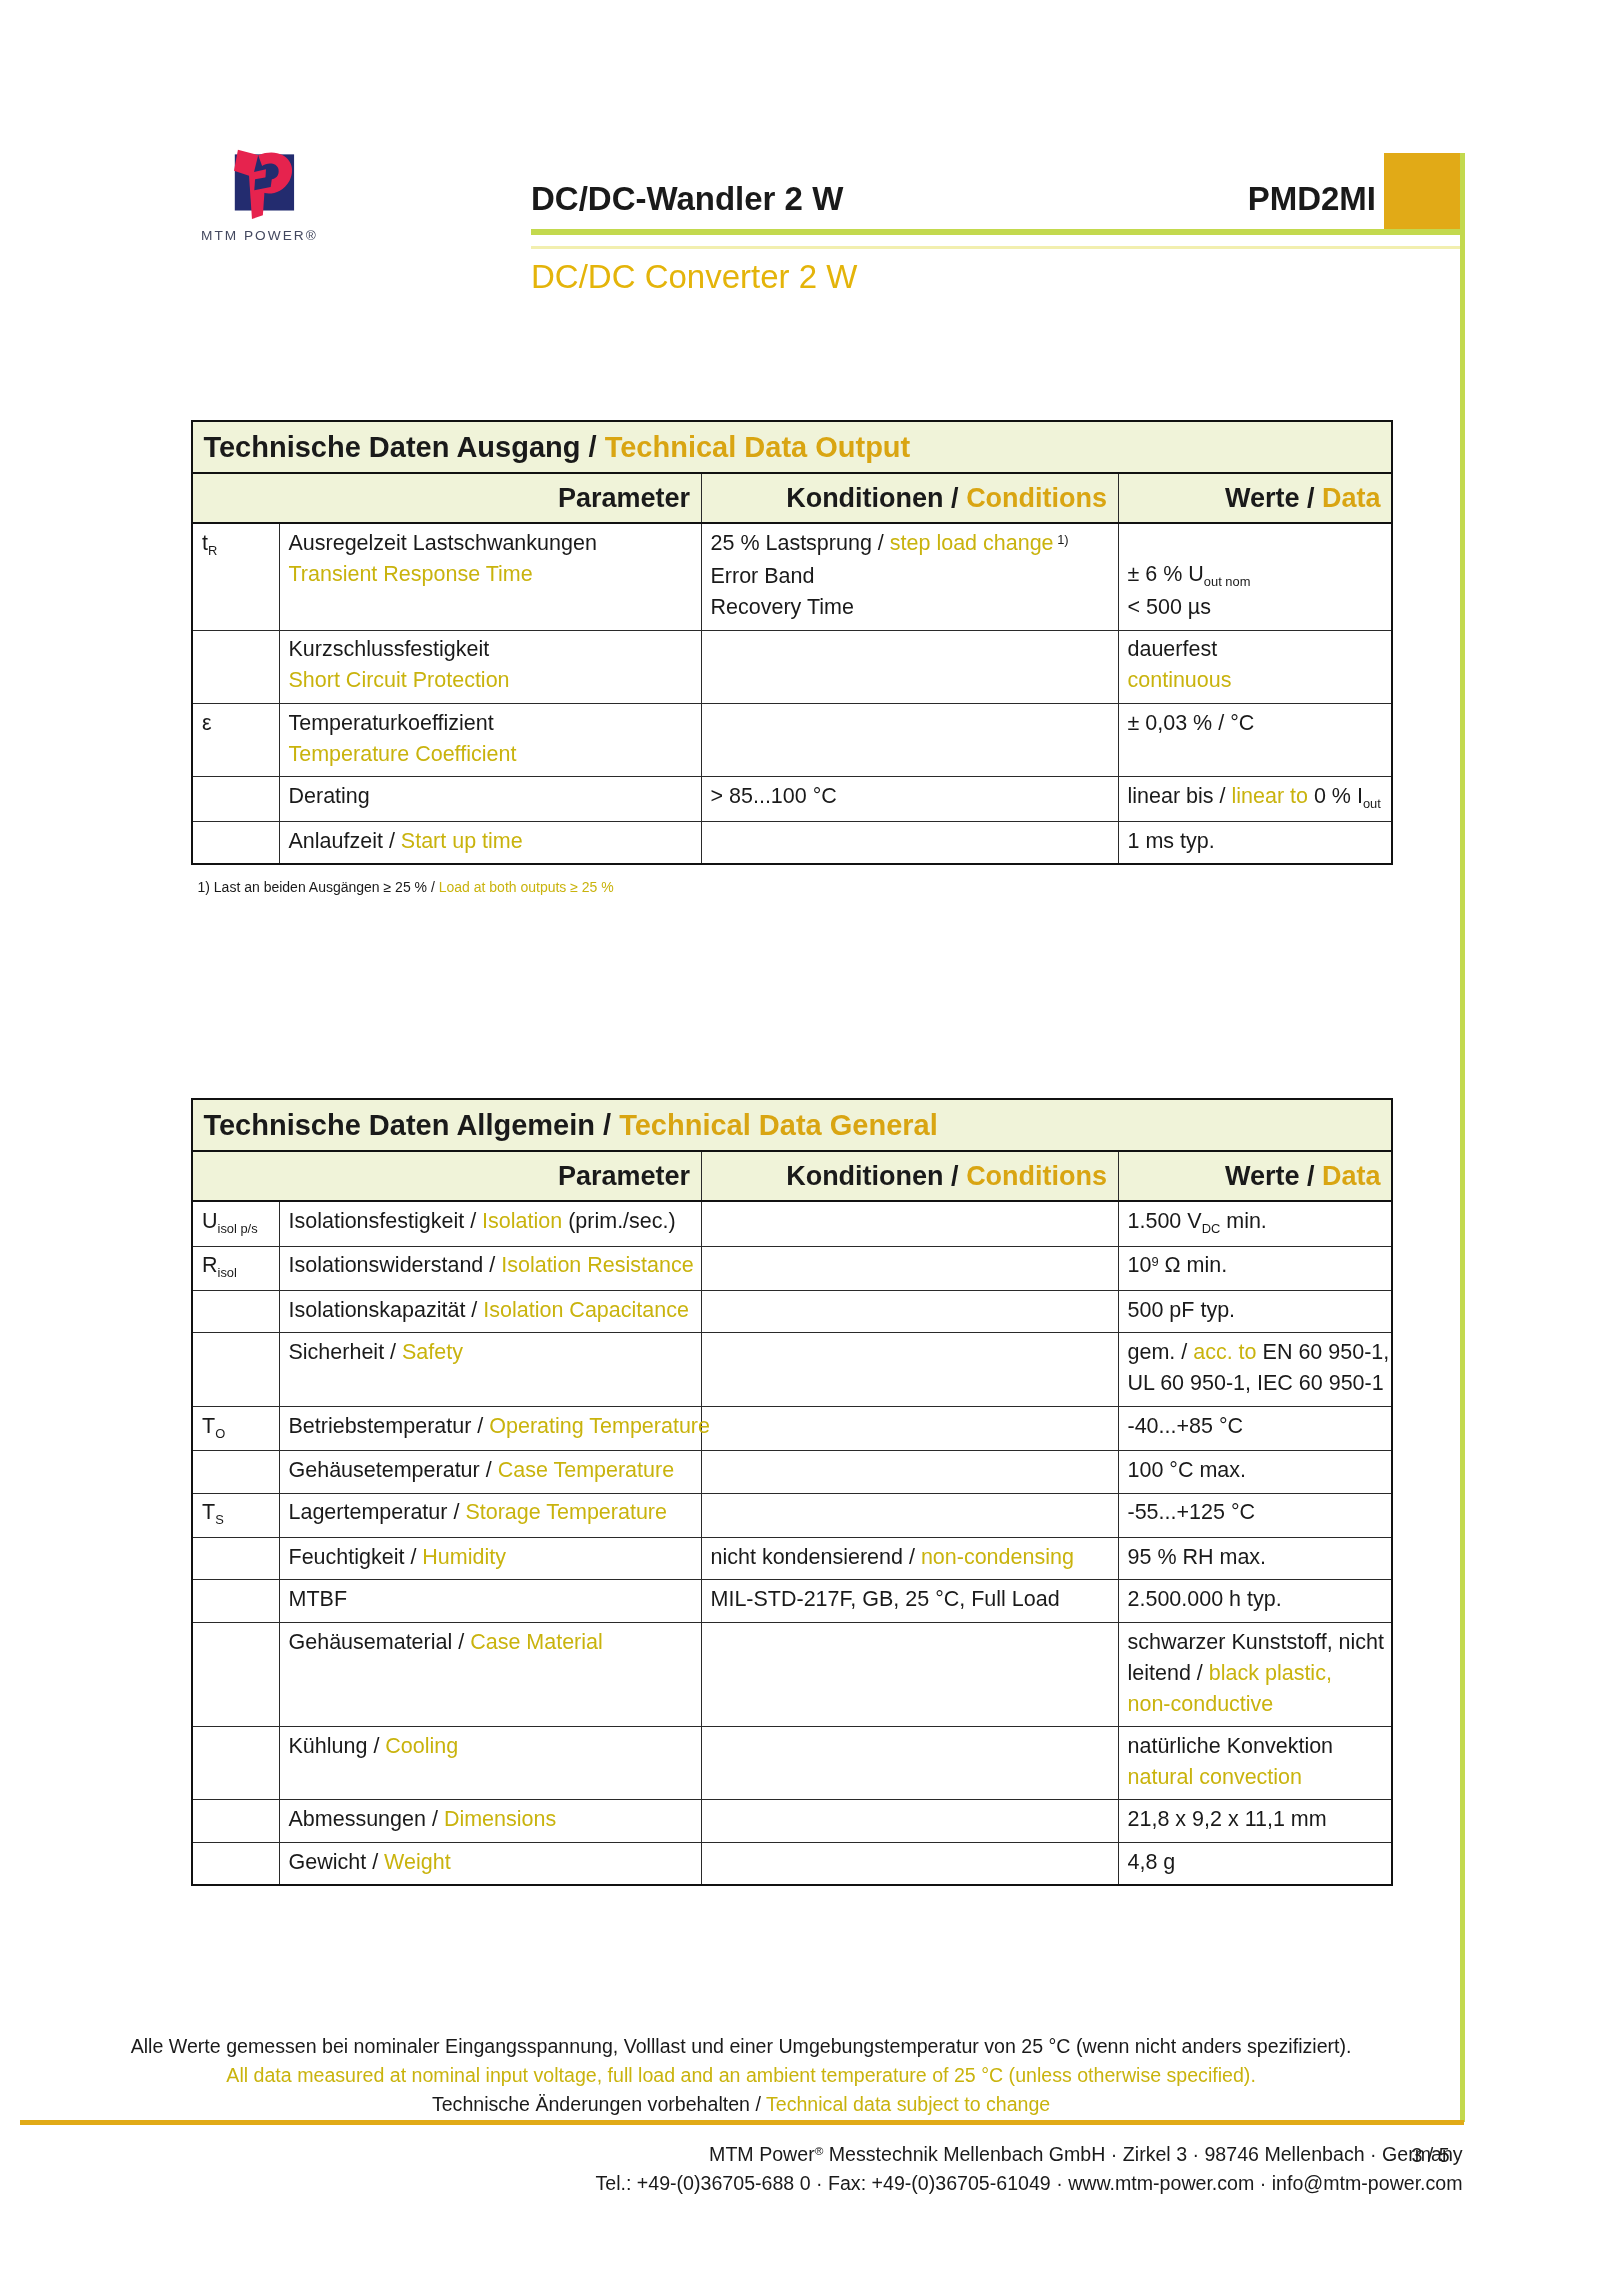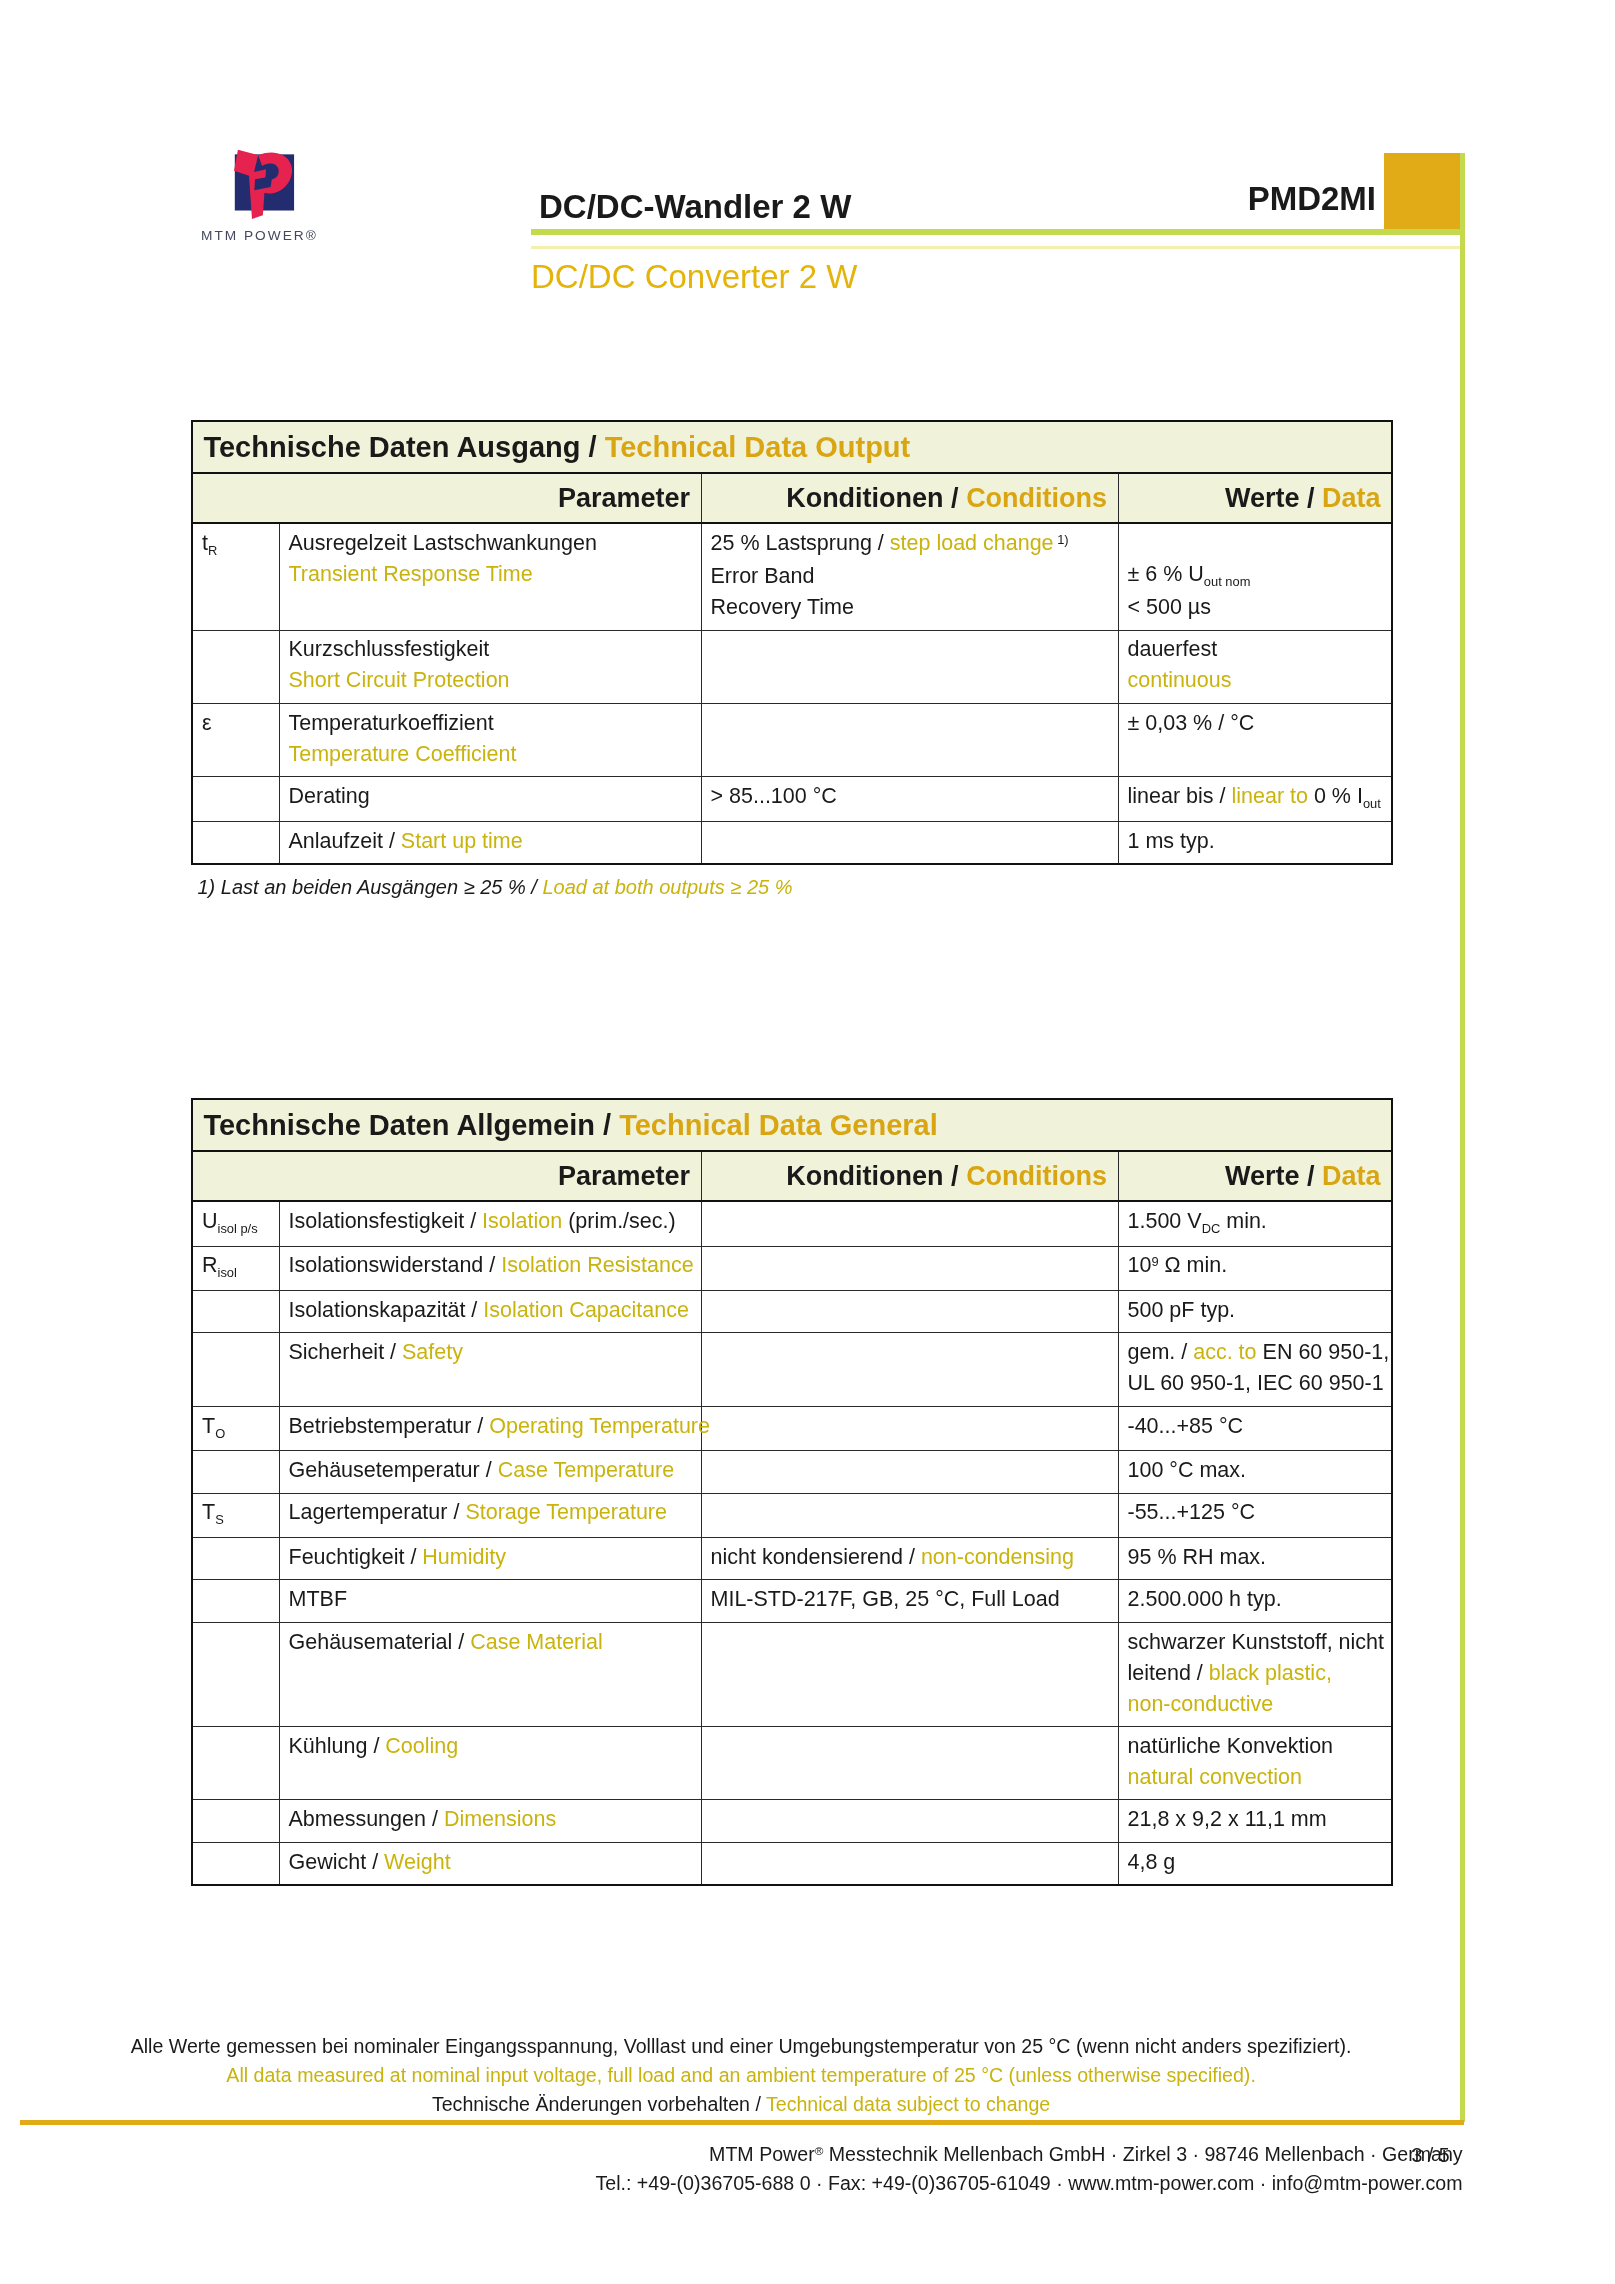--- a/index.html
+++ b/index.html
@@ -4,21 +4,21 @@
 <style>
   html,body{margin:0;padding:0;background:#888;}
   .page{
     position:relative;width:1616px;height:2284px;background:#ffffff;
     font-family:"Liberation Sans", sans-serif;color:#1a1a1a;overflow:hidden;
   }
   
   .logo{position:absolute;left:201px;top:145px;width:143px;}
   .logo svg{display:block;margin-left:26px;}
   .logo-text{font-size:13.7px;letter-spacing:2px;color:#43485f;margin-top:5.2px;white-space:nowrap;}
-  .title-de{position:absolute;left:531px;top:180px;font-size:33px;font-weight:bold;margin:8px;white-space:nowrap;}
+  .title-de{position:absolute;left:531px;top:180px;font-size:33px;font-weight:bold;margin:0;white-space:nowrap;}
   .product{position:absolute;left:1167px;top:180px;width:209px;text-align:right;font-size:33px;font-weight:bold;white-space:nowrap;}
   .gold-square{position:absolute;left:1384px;top:153px;width:78px;height:76px;background:#E1AA17;}
   .rule-green{position:absolute;left:531px;top:229px;width:931px;height:5.9px;background:#C3D94E;}
   .rule-pale{position:absolute;left:531px;top:246px;width:931px;height:2.6px;background:#F2EFAF;}
   .title-en{position:absolute;left:531px;top:258px;font-size:33px;font-weight:normal;margin:0;color:#E4B40A;white-space:nowrap;}
   .vline{position:absolute;left:1460px;top:153px;width:5.2px;height:1969px;background:#C3D94E;}
   
   .tbl-sec{position:absolute;left:191px;width:1200px;margin-top:16px;}
   #table-output{top:404px;}
   #table-general{top:1082px;}
@@ -32,21 +32,21 @@
   tr.hdr th{
     background:#F0F3D9;font-size:27px;font-weight:bold;text-align:right;
     padding:9px 10.4px 7.8px 10.4px;border-bottom:2.6px solid #111;white-space:nowrap;
   }
   tr.row td{font-size:21.5px;padding:3.9px 9px 6.5px 9px;background:#fff;}
   .ln{line-height:31px;white-space:nowrap;}
   .en{color:#C9B30D;}
   tr.cap .en, tr.hdr .en{color:#D9A512;}
   .sb{font-size:0.6em;position:relative;top:0.38em;}
   .sp{font-size:0.6em;position:relative;top:-0.5em;}
-  .fn{font-size:20px;margin-top:10.4px;padding-left:6.5px;font-style:italic;}
+  .fn{font-size:14px;margin-top:10.4px;padding-left:6.5px;}
   .fn .ln{line-height:23.5px;}
   
   .bottom-note{position:absolute;left:19.6px;top:2032px;width:1443px;text-align:center;font-size:19.6px;}
   .bottom-note .ln{line-height:29px;white-space:nowrap;}
   .gold-rule{position:absolute;left:19.6px;top:2120px;width:1444px;height:4.6px;background:#E1AA17;}
   .footer{position:absolute;left:19.6px;top:2141px;width:1443px;text-align:right;font-size:19.6px;}
   .footer .ln{line-height:27px;white-space:nowrap;display:block;}
   .pageno{position:absolute;right:13px;top:2.6px;font-size:19.6px;}
 </style>
 </head>

